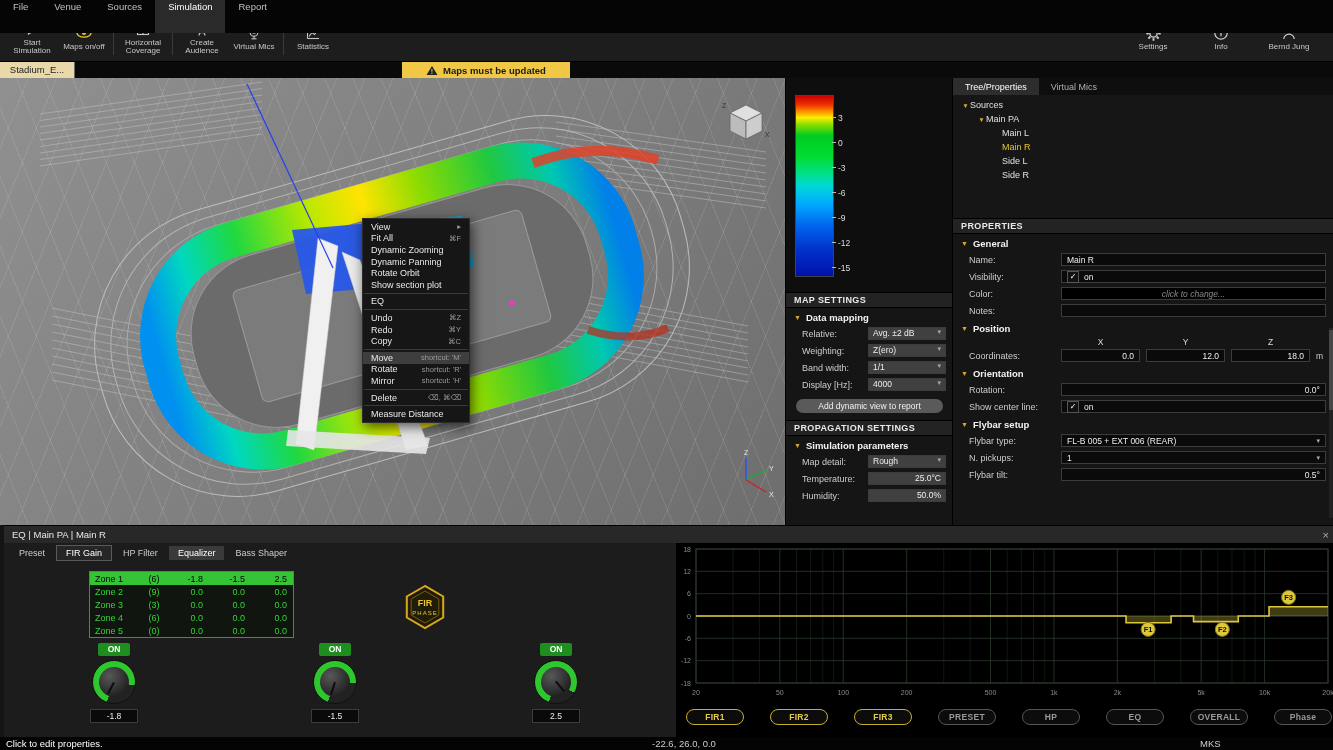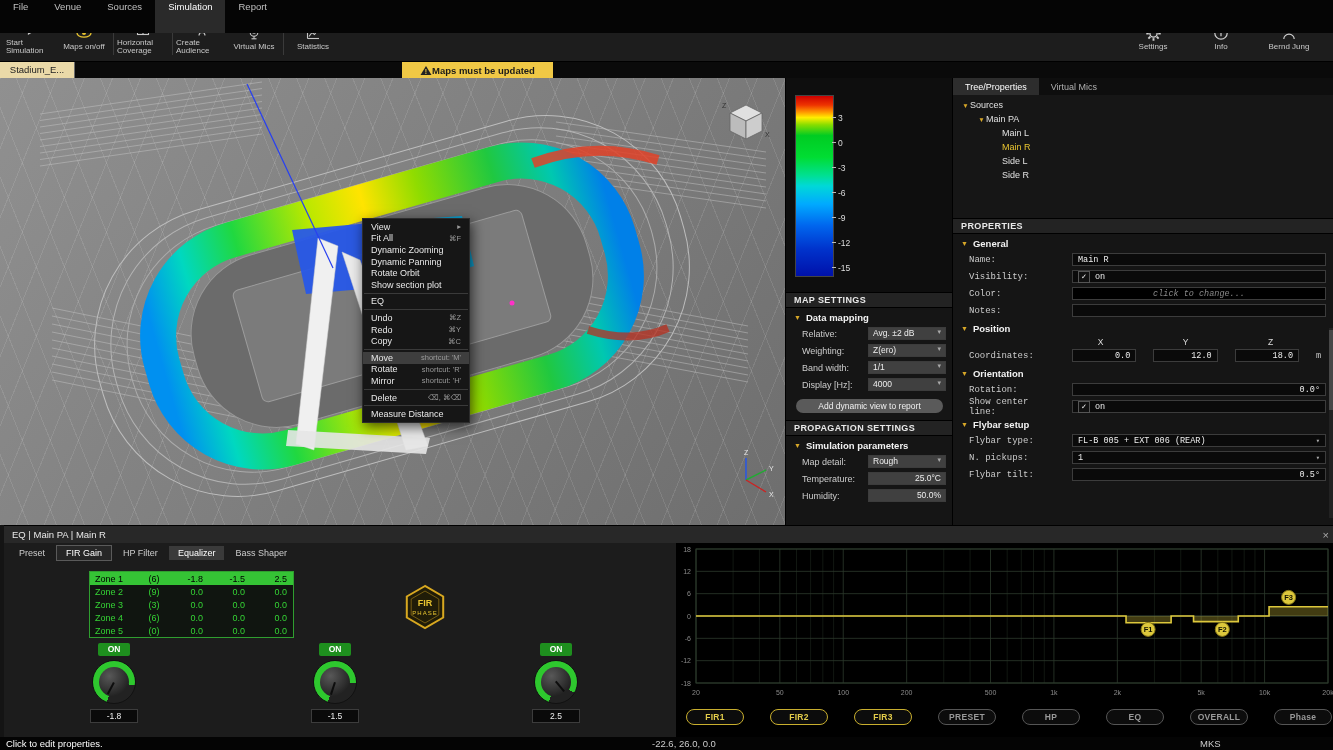--- a/index.html
+++ b/index.html
@@ -8,29 +8,29 @@
   
   #menubar{position:absolute;left:0;top:0;width:100%;height:33px;background:#050505;display:flex;z-index:40;}
   .menu-item{padding:1px 13px 0;font-size:9.5px;color:#c0c0c0;cursor:default;}
   .menu-item.active{background:#2a2a2a;color:#fff;}
   
   #toolbar{position:absolute;top:15px;left:0;width:100%;height:47px;background:#1d1d1d;border-bottom:1px solid #000;
            display:flex;align-items:center;padding:0 6px;box-sizing:border-box;z-index:30;}
   #toolbar-left{display:flex;align-items:center;}
   .tool-btn{width:52px;display:flex;flex-direction:column;align-items:center;gap:1px;padding:2px 0;cursor:default;}
   .tool-icon{height:17px;display:flex;align-items:center;justify-content:center;}
-  .tool-label{font-size:8px;line-height:8.5px;color:#c8c8c8;}
+  .tool-label{font-size:8px;line-height:8.5px;text-align:center;color:#c8c8c8;}
   .tool-sep{width:1px;height:34px;background:#3a3a3a;margin:0 3px;}
   #toolbar-right{margin-left:auto;display:flex;gap:16px;padding-right:12px;}
   
   #tabbar{position:absolute;top:62px;left:0;width:100%;height:16px;background:#0a0a0a;z-index:30;}
   #doc-tab{position:absolute;left:0;top:0;width:74px;height:16px;background:#ead9a8;color:#222;font-size:9.5px;
            text-align:center;line-height:16px;border-right:1px solid #6a6a6a;}
   #warning{position:absolute;left:402px;top:0;height:16px;background:#f0c845;color:#1a1a1a;font-size:9.5px;
-           display:flex;align-items:center;padding:0 18px;font-weight:bold;}
+           display:flex;align-items:center;gap:5px;padding:0 24px;font-weight:bold;}
   
   #viewport{position:absolute;top:78px;left:0;width:785px;height:447px;overflow:hidden;
             background:linear-gradient(130deg,#909090,#6e6e6e);}
   #viewport::before{content:"";position:absolute;inset:-60px;
       background:repeating-linear-gradient(112deg,rgba(255,255,255,.10) 0 1px,transparent 1px 26px),
                  repeating-linear-gradient(68deg,rgba(255,255,255,.10) 0 1px,transparent 1px 26px);}
   #scene{position:absolute;left:0;top:0;}
   #nav-cube{position:absolute;left:716px;top:10px;}
   #axis-gizmo{position:absolute;left:720px;top:370px;}
   
@@ -66,21 +66,21 @@
   
   #right-panel{position:absolute;left:952px;top:78px;width:381px;height:447px;background:#151515;border-left:1px solid #000;overflow:hidden;}
   .rp-tabs{height:17px;background:#0e0e0e;display:flex;}
   .rp-tab{padding:0 12px;font-size:9px;color:#b0b0b0;display:flex;align-items:center;}
   .rp-tab.active{background:#2d2d2d;color:#fff;}
   #tree{height:120px;padding-top:3px;background:#161616;}
   .tree-row{height:14px;display:flex;align-items:center;font-size:9px;color:#e0e0e0;}
   .tree-arrow{color:#d8a828;font-size:6.5px;width:9px;text-align:center;flex:none;}
   .tree-spacer{width:9px;flex:none;}
   .tree-row.selected .tree-label{color:#e8c430;}
-  .prop-row{display:flex;align-items:center;height:17px;padding:0 8px 0 16px;gap:17px;font-family:Liberation Mono, monospace;}
+  .prop-row{display:flex;align-items:center;height:17px;padding:0 8px 0 16px;gap:6px;}
   .prop-label{width:86px;flex:none;font-size:9px;color:#ccc;}
   .prop-field{flex:1;height:13px;background:#0a0a0a;border:1px solid #3c3c3c;display:flex;align-items:center;
       padding:0 5px;font-size:8.5px;color:#eee;box-sizing:border-box;}
   .prop-field.right{justify-content:flex-end;}
   .prop-field.dropdown .chev{margin-left:auto;}
   .color-field{background:#000;color:#8a8a8a;font-style:italic;justify-content:center;}
   .checkbox{width:10px;height:10px;background:#111;border:1px solid #555;color:#fff;font-size:8px;line-height:10px;
       text-align:center;margin-right:5px;flex:none;}
   .axis-row{display:flex;align-items:center;height:11px;padding:0 8px 0 16px;gap:6px;}
   .axis-spacer{width:86px;flex:none;}

